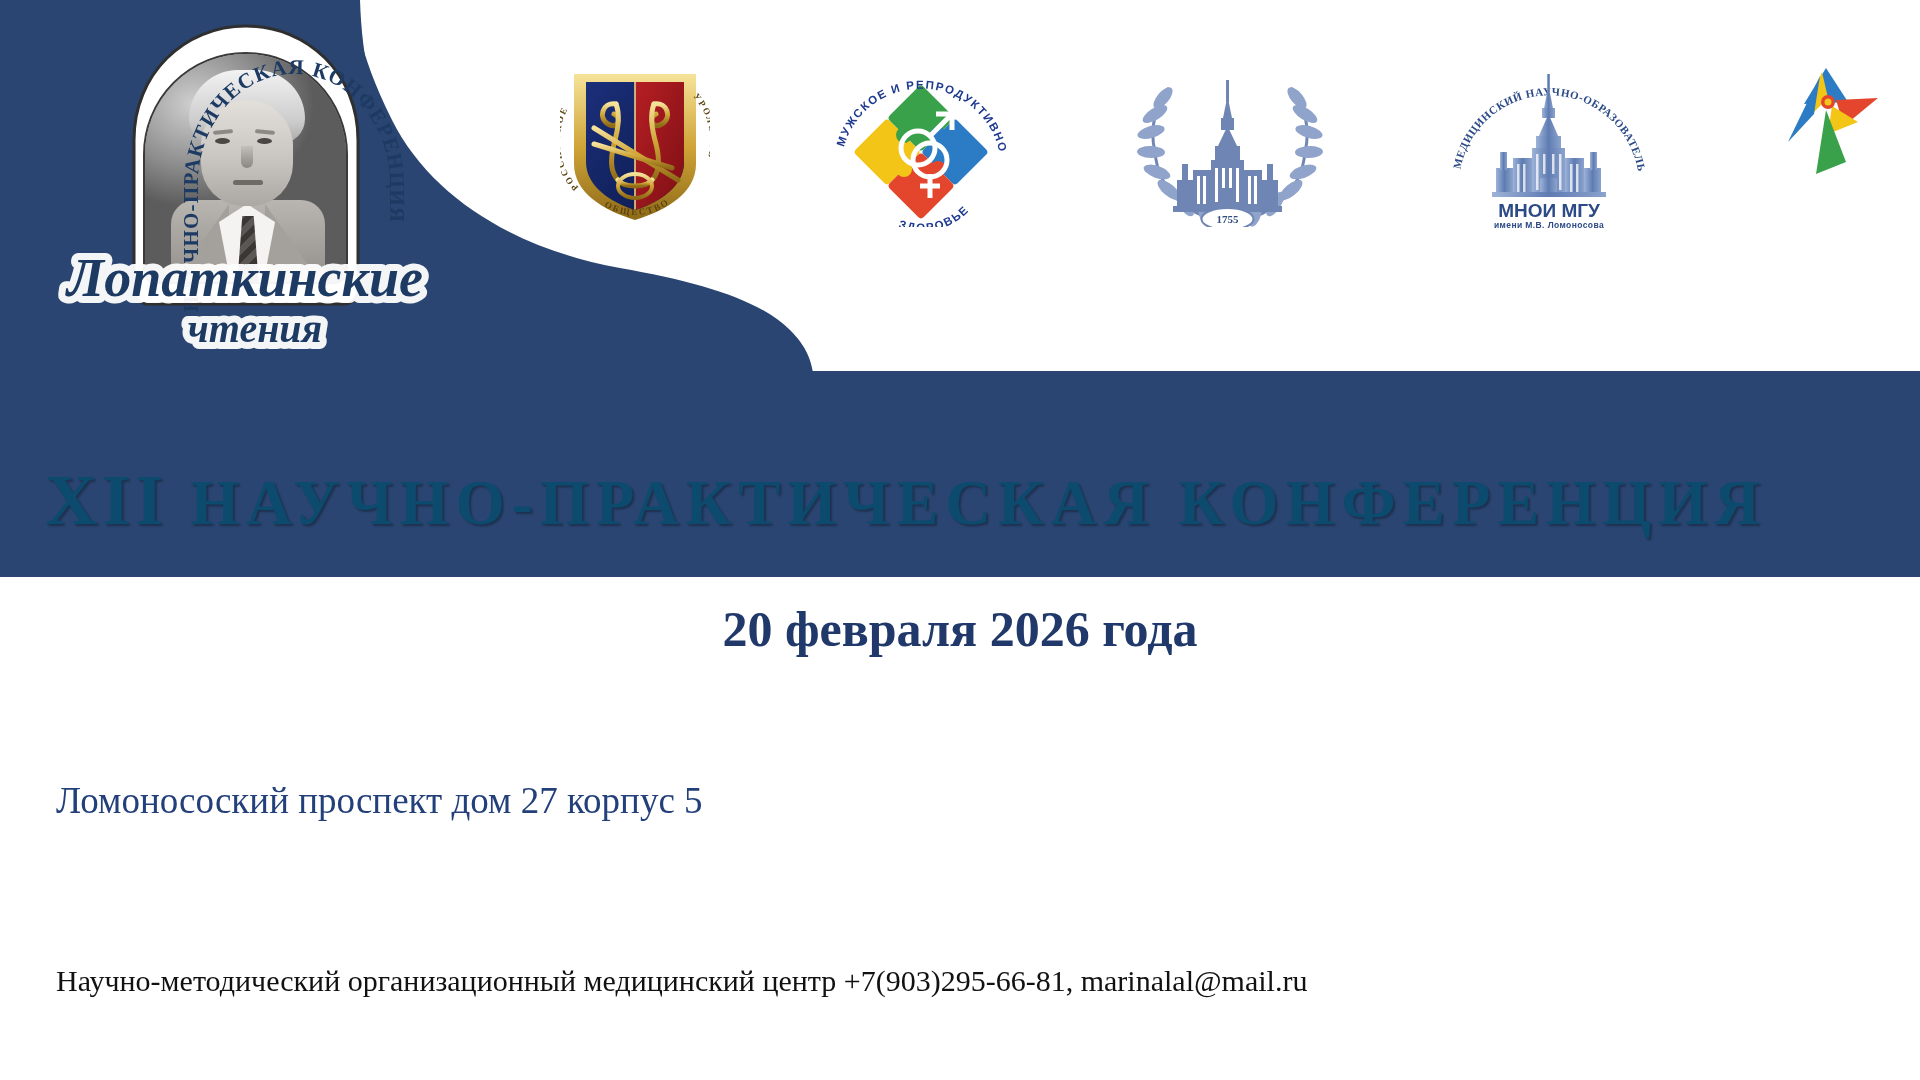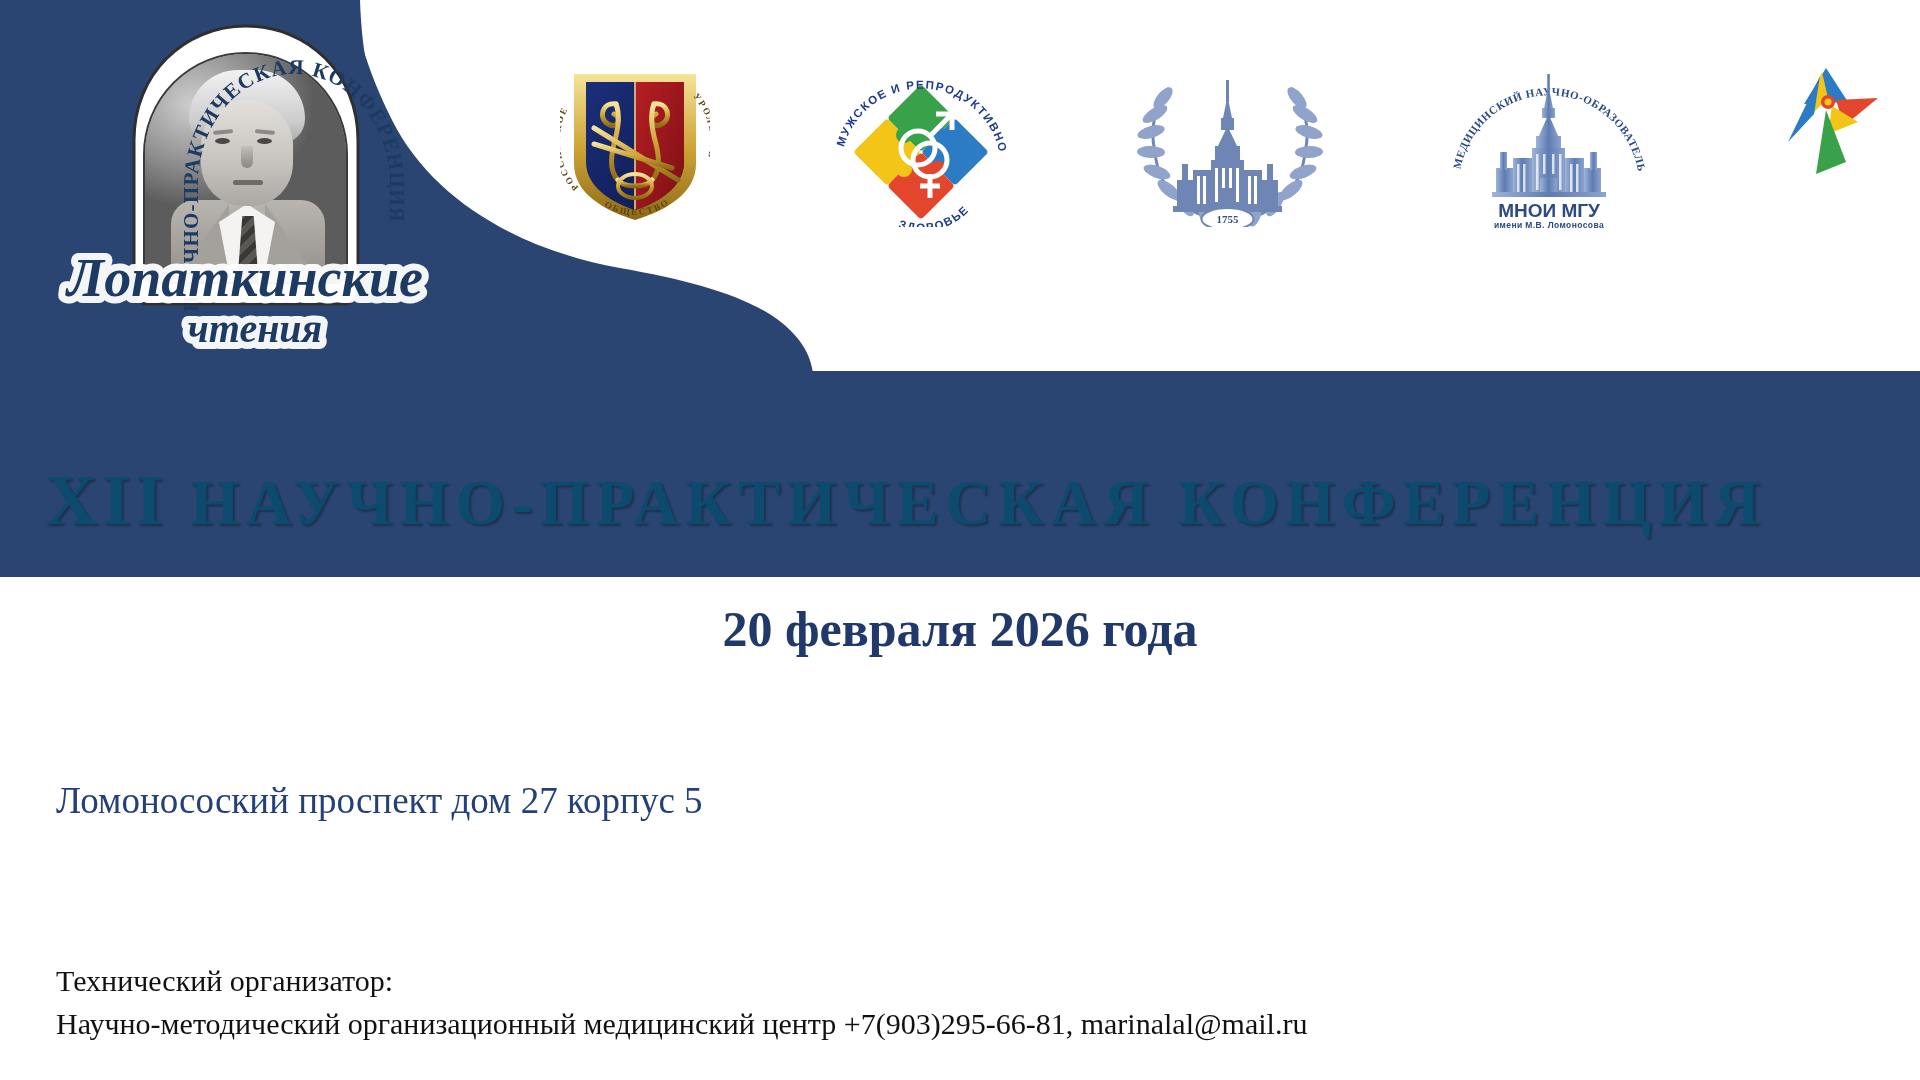--- a/index.html
+++ b/index.html
@@ -349,15 +349,14 @@
   <span class="rn">XII</span><span>НАУЧНО-ПРАКТИЧЕСКАЯ КОНФЕРЕНЦИЯ</span>
 </div>
 
 <div id="date-line">20 февраля 2026 года</div>
 
 <div id="venue">
   <div>Ломоносоский проспект дом 27 корпус 5</div>
 </div>
 
 <div id="organizer">
-  <div>Технический организатор:</div>
   <div>Научно-методический организационный медицинский центр +7(903)295-66-81, marinalal@mail.ru</div>
 </div>
 
 </body></html>

